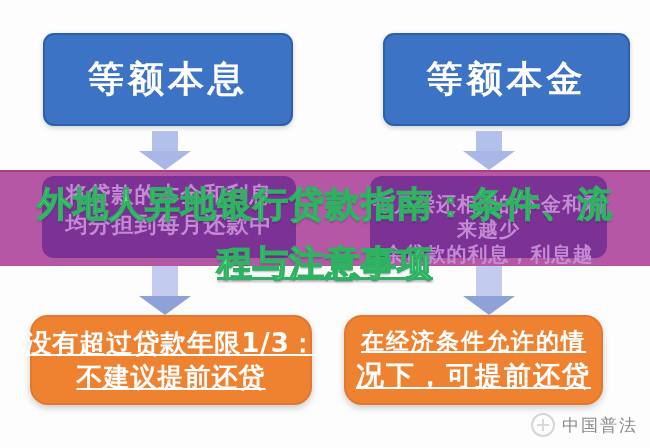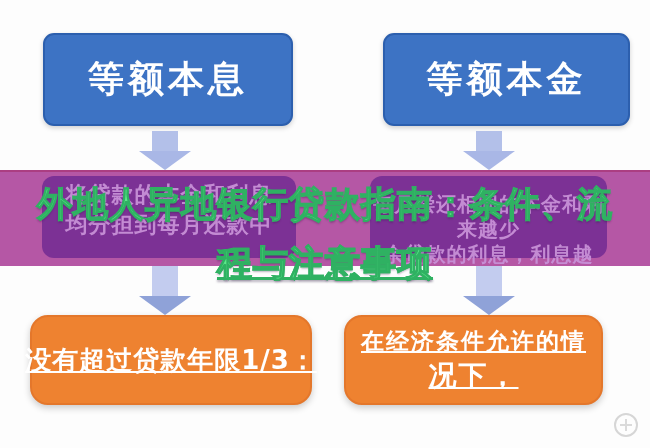--- a/index.html
+++ b/index.html
@@ -119,25 +119,28 @@
     <div class="arrow-stem"></div>
     <div class="arrow-head"></div>
   </div>
   <div class="down col-right">
     <div class="arrow-stem"></div>
     <div class="arrow-head"></div>
   </div>
 
   <div class="box-orange left">
     <div class="ln">没有超过贷款年限1/3：</div>
+    <div class="ln">不建议提前还贷</div>
   </div>
   <div class="box-orange right">
     <div class="ln1">在经济条件允许的情</div>
     <div class="ln2">
       <span class="pre">况下，</span>
+      <span class="emph">可提前还贷</span>
     </div>
   </div>
 
   <div class="watermark">
     <span class="wm-logo"></span>
+    <span>中国普法</span>
   </div>
 
 </div>
 
 </body></html>

